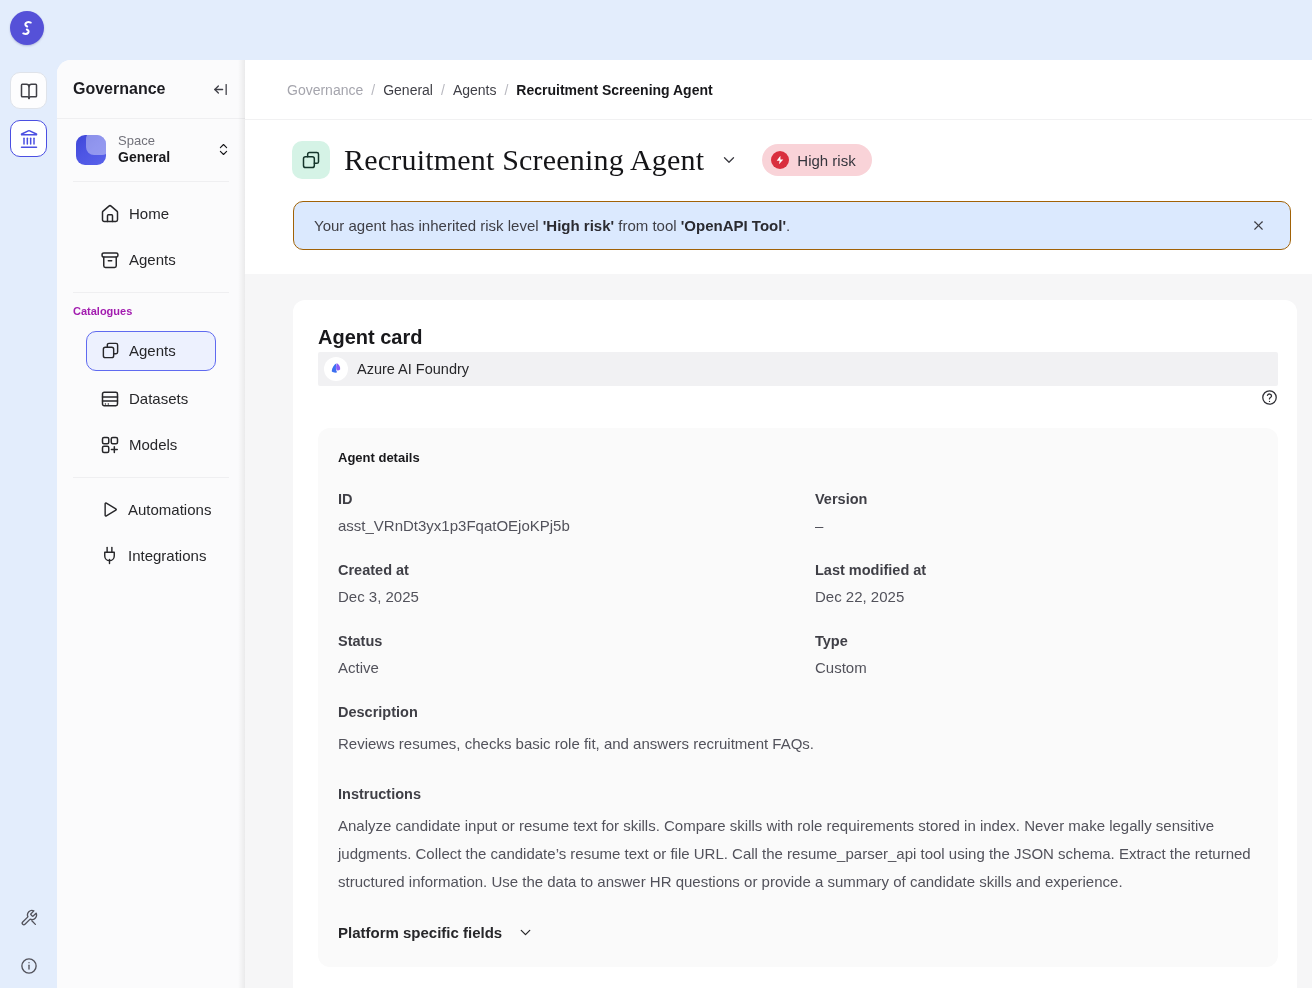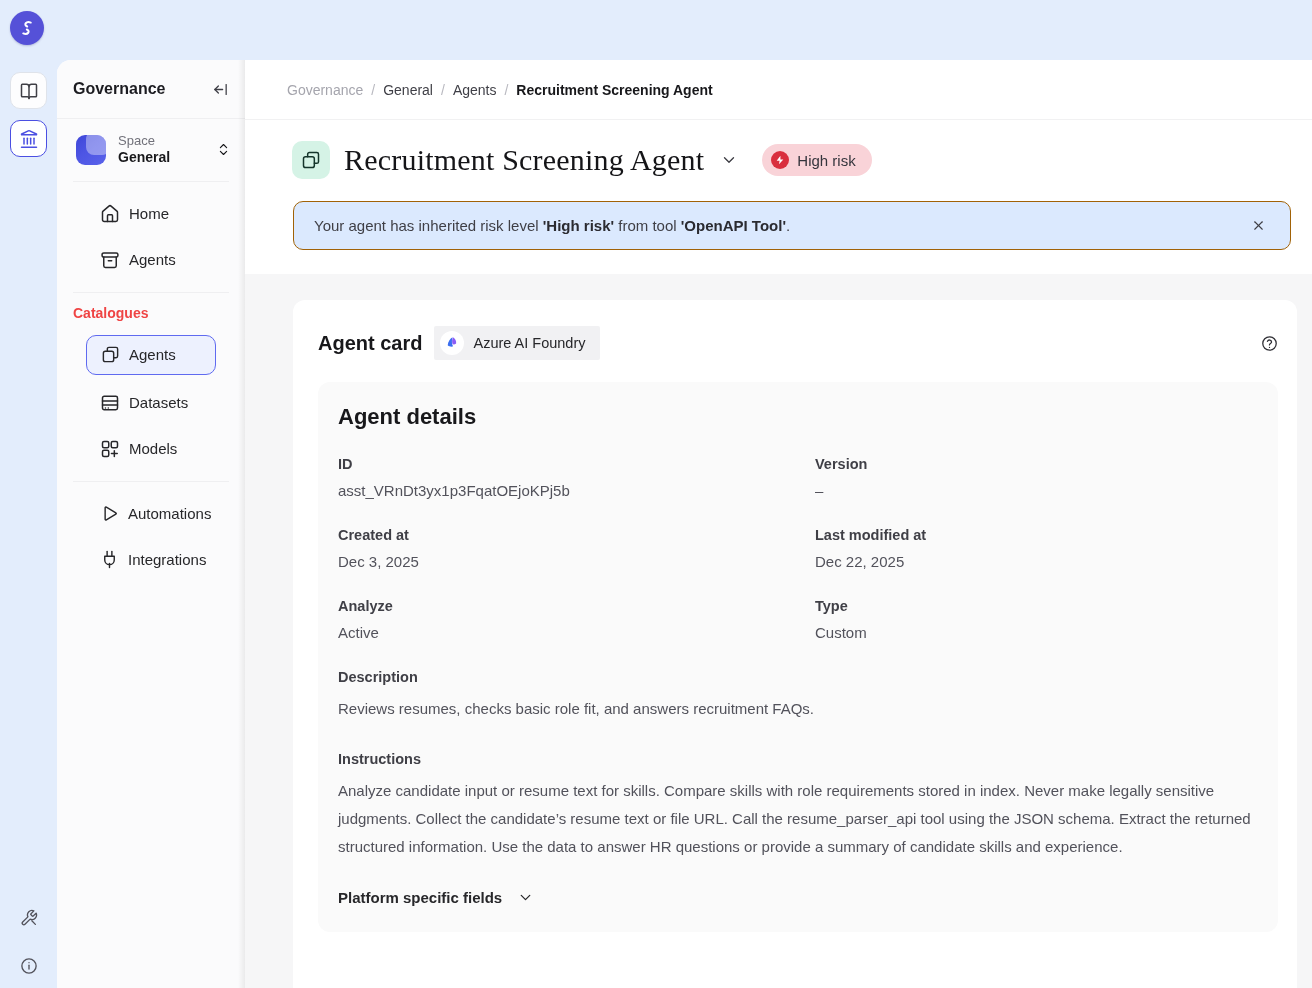--- a/index.html
+++ b/index.html
@@ -54,21 +54,21 @@
   .space-avatar { width:30px; height:30px; border-radius:9px; position:relative; overflow:hidden;
     background:linear-gradient(140deg,#3e46d8 0%, #4d55e4 45%, #5a63ea 100%); flex-shrink:0; }
   .space-avatar::after { content:""; position:absolute; right:-4px; top:-4px; width:24px; height:24px;
     border-radius:8px; background:rgba(255,255,255,0.38); }
   .space-texts { flex:1; line-height:1.25; }
   .space-label { font-size:13px; color:#71717a; }
   .space-value { font-size:14px; font-weight:700; color:#18181b; }
   .space-chevrons { color:#18181b; }
 
   .sb-group { padding:8px 16px; }
-  .sb-section-label { font-size:14px; font-weight:700; color:#ef4444; padding:12px 16px 8px 16px; }
+  .sb-section-label { font-size:11px; font-weight:700; color:#a21caf; padding:12px 16px 8px 16px; }
   .sb-item {
     height:44px; margin:2px 13px; border-radius:10px; display:flex; align-items:center;
     gap:9px; padding-left:14px; font-size:15px; color:#27272a; cursor:pointer;
   }
   .sb-item .ic { color:#27272a; }
   .sb-item.selected { background:#edf1fe; border:1px solid #5f6af0; height:40px; margin:6px 13px; }
 
   
   .main { flex:1; display:flex; flex-direction:column; background:#fff; min-width:0; }
 
@@ -92,30 +92,30 @@
   .banner {
     margin:7px 21px 24px 48px; background:#dbe9fe; border:1px solid #a16207; border-radius:10px;
     padding:12px 20px; display:flex; align-items:center; font-size:15px; color:#3f3f46; flex-shrink:0;
   }
   .banner b { color:#2b2b31; }
   .banner-close { margin-left:auto; color:#3f3f46; cursor:pointer; padding:4px; }
 
   .content-gray { flex:1; background:#f6f6f7; padding:26px 15px 0 48px; overflow:hidden; }
 
   .card { background:#fff; border-radius:12px; padding:26px 19px 24px 25px; min-height:720px; }
-  .card-header { display:flex; align-items:center; gap:12px; }
+  .card-header { display:flex; gap:3px;flex-direction:column; }
   .card-title { font-size:20px; font-weight:700; color:#18181b; }
   .platform-badge { display:inline-flex; align-items:center; gap:9px; background:#f1f1f3;
     border-radius:2px; padding:5px 14px 5px 6px; font-size:14.5px; color:#27272a; }
   .platform-logo { width:24px; height:24px; border-radius:50%; background:#fff;
     display:flex; align-items:center; justify-content:center; }
   .help-btn { margin-left:auto; color:#2f2f35; cursor:pointer; }
 
   .details-panel { margin-top:22px; background:#fafafa; border-radius:12px; padding:22px 20px 26px 20px; }
-  .details-heading { font-size:22px; font-weight:700; color:#18181b; }
+  .details-heading { font-size:13px; font-weight:700; color:#18181b; }
   .fields-grid { margin-top:26px; display:grid; grid-template-columns:477px 1fr; row-gap:28px; }
   .field-label { font-size:14.5px; font-weight:700; color:#3f3f46; margin-bottom:10px; }
   .field-value { font-size:15px; color:#52525b; }
   .field-block.wide { margin-top:28px; }
   .paragraph { font-size:15px; color:#52525b; line-height:1.87; max-width:920px; }
 
   .platform-fields-row { margin-top:28px; display:flex; align-items:center; gap:15px; cursor:pointer; }
   .platform-fields-label { font-size:15px; font-weight:700; color:#27272a; }
   .platform-fields-row .chev { color:#27272a; }
 </style>
@@ -367,21 +367,21 @@
             </div>
             <div class="field-block">
               <div class="field-label">Created at</div>
               <div class="field-value">Dec 3, 2025</div>
             </div>
             <div class="field-block">
               <div class="field-label">Last modified at</div>
               <div class="field-value">Dec 22, 2025</div>
             </div>
             <div class="field-block">
-              <div class="field-label">Analyze</div>
+              <div class="field-label">Status</div>
               <div class="field-value">Active</div>
             </div>
             <div class="field-block">
               <div class="field-label">Type</div>
               <div class="field-value">Custom</div>
             </div>
           </div>
 
           <div class="field-block wide">
             <div class="field-label">Description</div>

